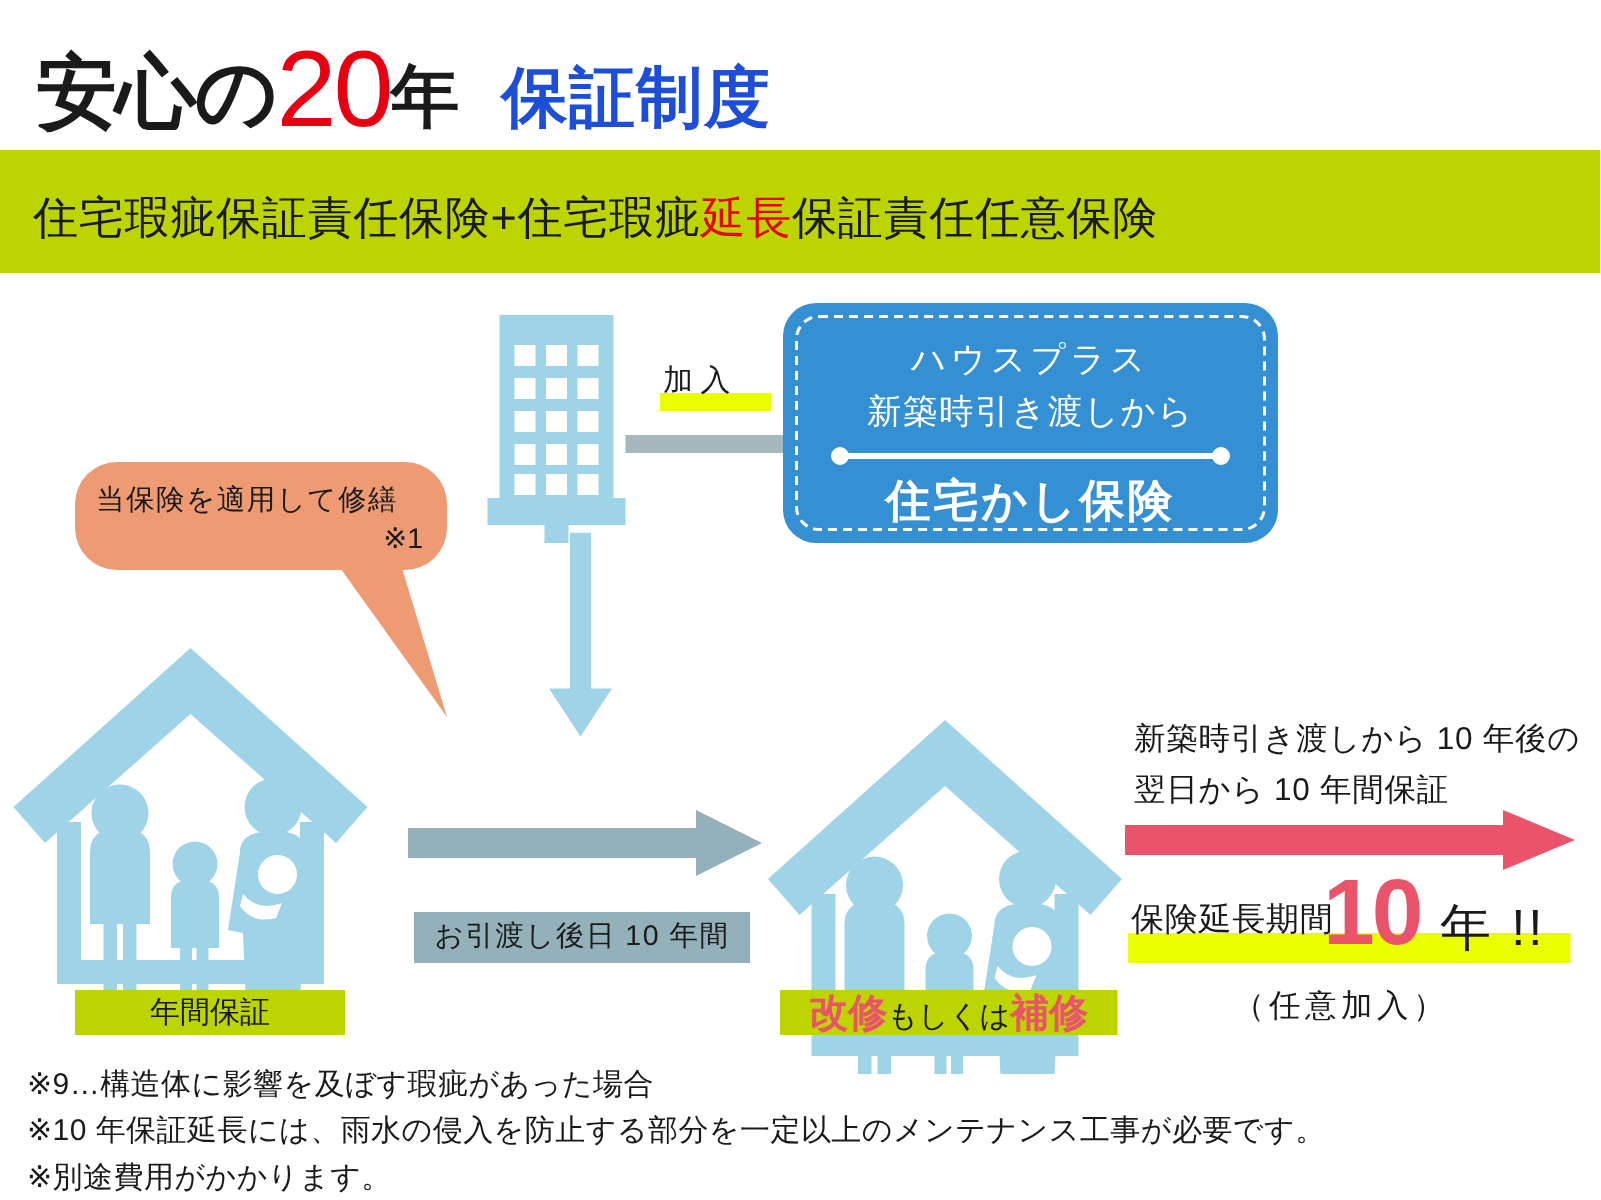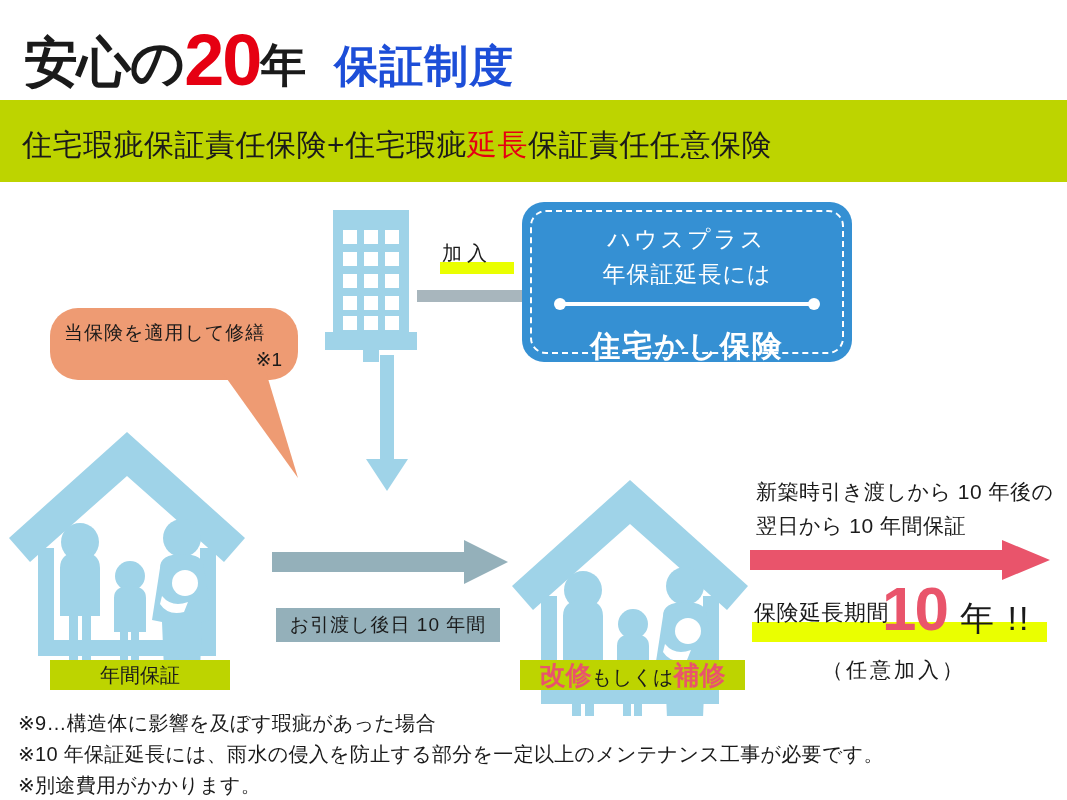--- a/index.html
+++ b/index.html
@@ -11,21 +11,21 @@
   }
   #stage { position: relative; width: 1067px; height: 800px; background:#fff; }
 
   
   .title {
     position:absolute; left:24px; top:24px;
     white-space:nowrap; line-height:1;
     font-weight:700;
   }
   .title .t-black { font-size:54px; color:#1a1a1a; letter-spacing:-1px; }
-  .title .t-num   { font-size:72px; color:#e60012; font-weight:700; letter-spacing:-2px; vertical-align:-4px;text-align:center;}
+  .title .t-num   { font-size:72px; color:#e60012; font-weight:400; letter-spacing:-2px; vertical-align:-4px;text-align:center;}
   .title .t-nen   { font-size:46px; color:#1a1a1a; }
   .title .t-red   { font-size:44px; color:#1d4ed8; margin-left:28px; letter-spacing:1px;}
 
   .green-banner {
     position:absolute; left:0; top:100px; width:1067px; height:82px;
     background:#bdd400;
   }
   .banner-text {
     position:absolute; left:22px; top:125px;
     font-size:30px; color:#1a1a1a; font-weight:500;
@@ -58,21 +58,21 @@
               color:#fff; font-size:23px; letter-spacing:3px; }
   .bb-line2 { position:absolute; left:0; top:57px; width:100%; text-align:center;
               color:#fff; font-size:23px; letter-spacing:1px; }
   .bb-rule { position:absolute; left:38px; top:100px; width:254px; height:4px; background:#fff; }
   .bb-rule:before, .bb-rule:after {
     content:""; position:absolute; top:-4px; width:12px; height:12px; border-radius:50%; background:#fff;
   }
   .bb-rule:before { left:-6px; }
   .bb-rule:after  { right:-6px; }
   .bb-line3 { position:absolute; left:0; top:112px; width:100%; text-align:center;
-              color:#fff; font-size:30px; font-weight:700; letter-spacing:2px;margin-top:12px; }
+              color:#fff; font-size:30px; font-weight:700; letter-spacing:2px; }
 
   
   .bubble {
     position:absolute; left:50px; top:308px; width:248px; height:72px;
     background:#ee9b73; border-radius:28px;
   }
   .bub-l1 { position:absolute; left:14px; top:12px; font-size:19px; color:#1a1a1a; letter-spacing:1px; }
   .bub-l2 { position:absolute; right:16px; top:40px; font-size:19px; color:#1a1a1a; }
   .bub-tail { position:absolute; left:222px; top:372px; }
 
@@ -150,21 +150,21 @@
     <div class="win" style="left:60px;  top:106px;"></div>
   </div>
 
   <div class="connector"></div>
   <div class="kanyu-hl"></div>
   <div class="kanyu">加入</div>
 
   <div class="bluebox">
     <div class="dash"></div>
     <div class="bb-line1">ハウスプラス</div>
-    <div class="bb-line2">年保証延長には</div>
+    <div class="bb-line2">新築時引き渡しから</div>
     <div class="bb-rule"></div>
     <div class="bb-line3">住宅かし保険</div>
   </div>
 
   <div class="bubble">
     <div class="bub-l1">当保険を適用して修繕</div>
     <div class="bub-l2">※1</div>
   </div>
   <svg class="bub-tail" width="100" height="110">
     <polygon points="0,0 44,0 76,106" fill="#ee9b73"></polygon>

